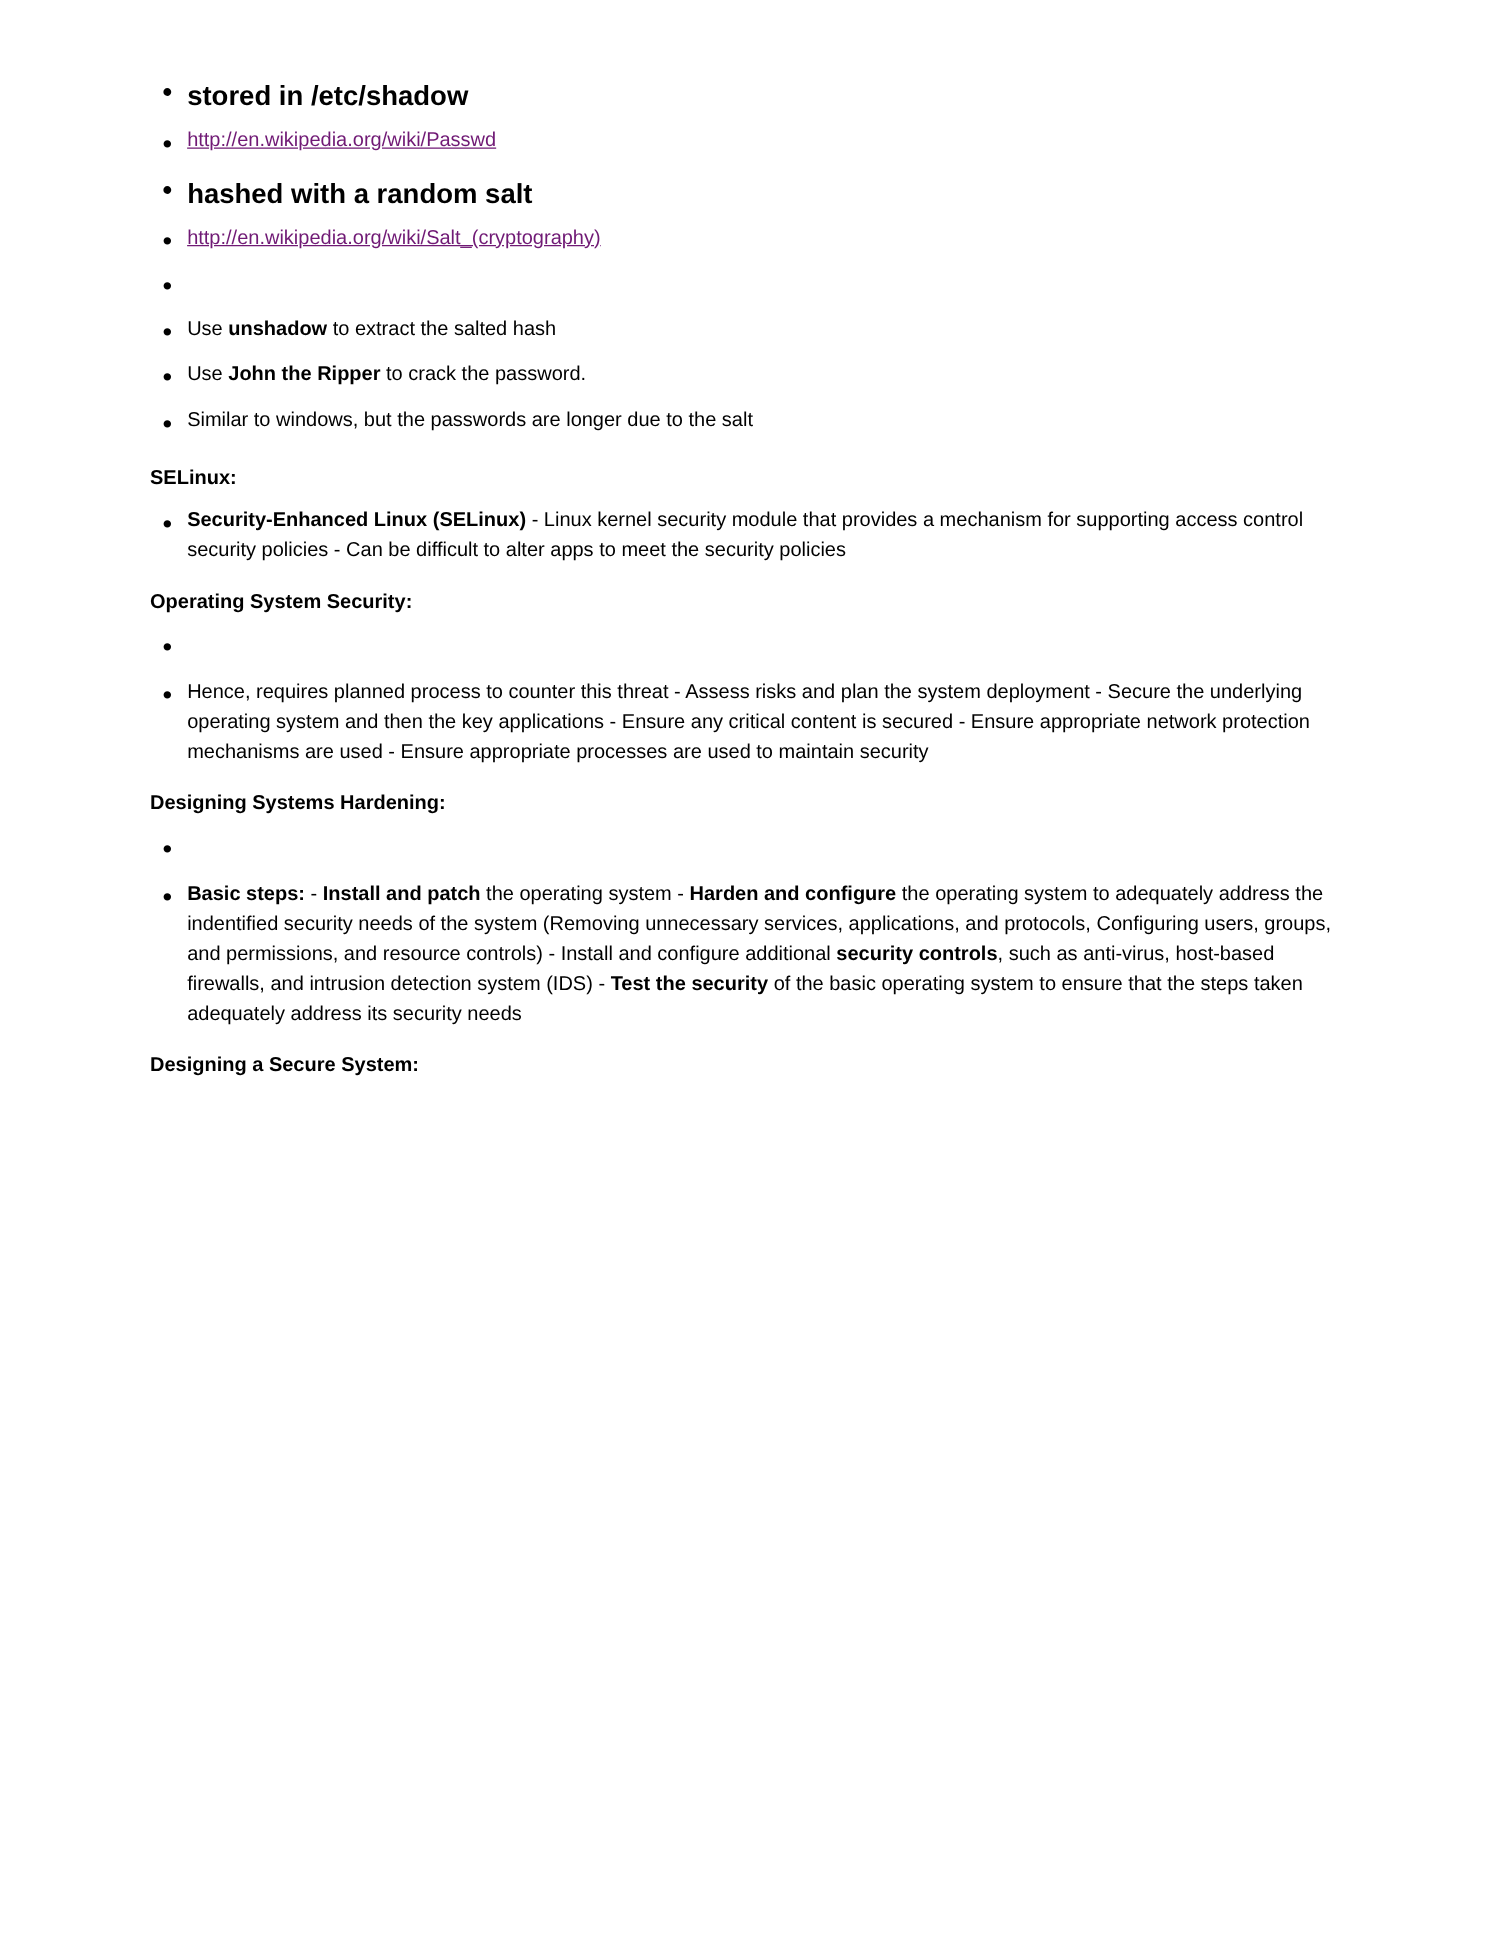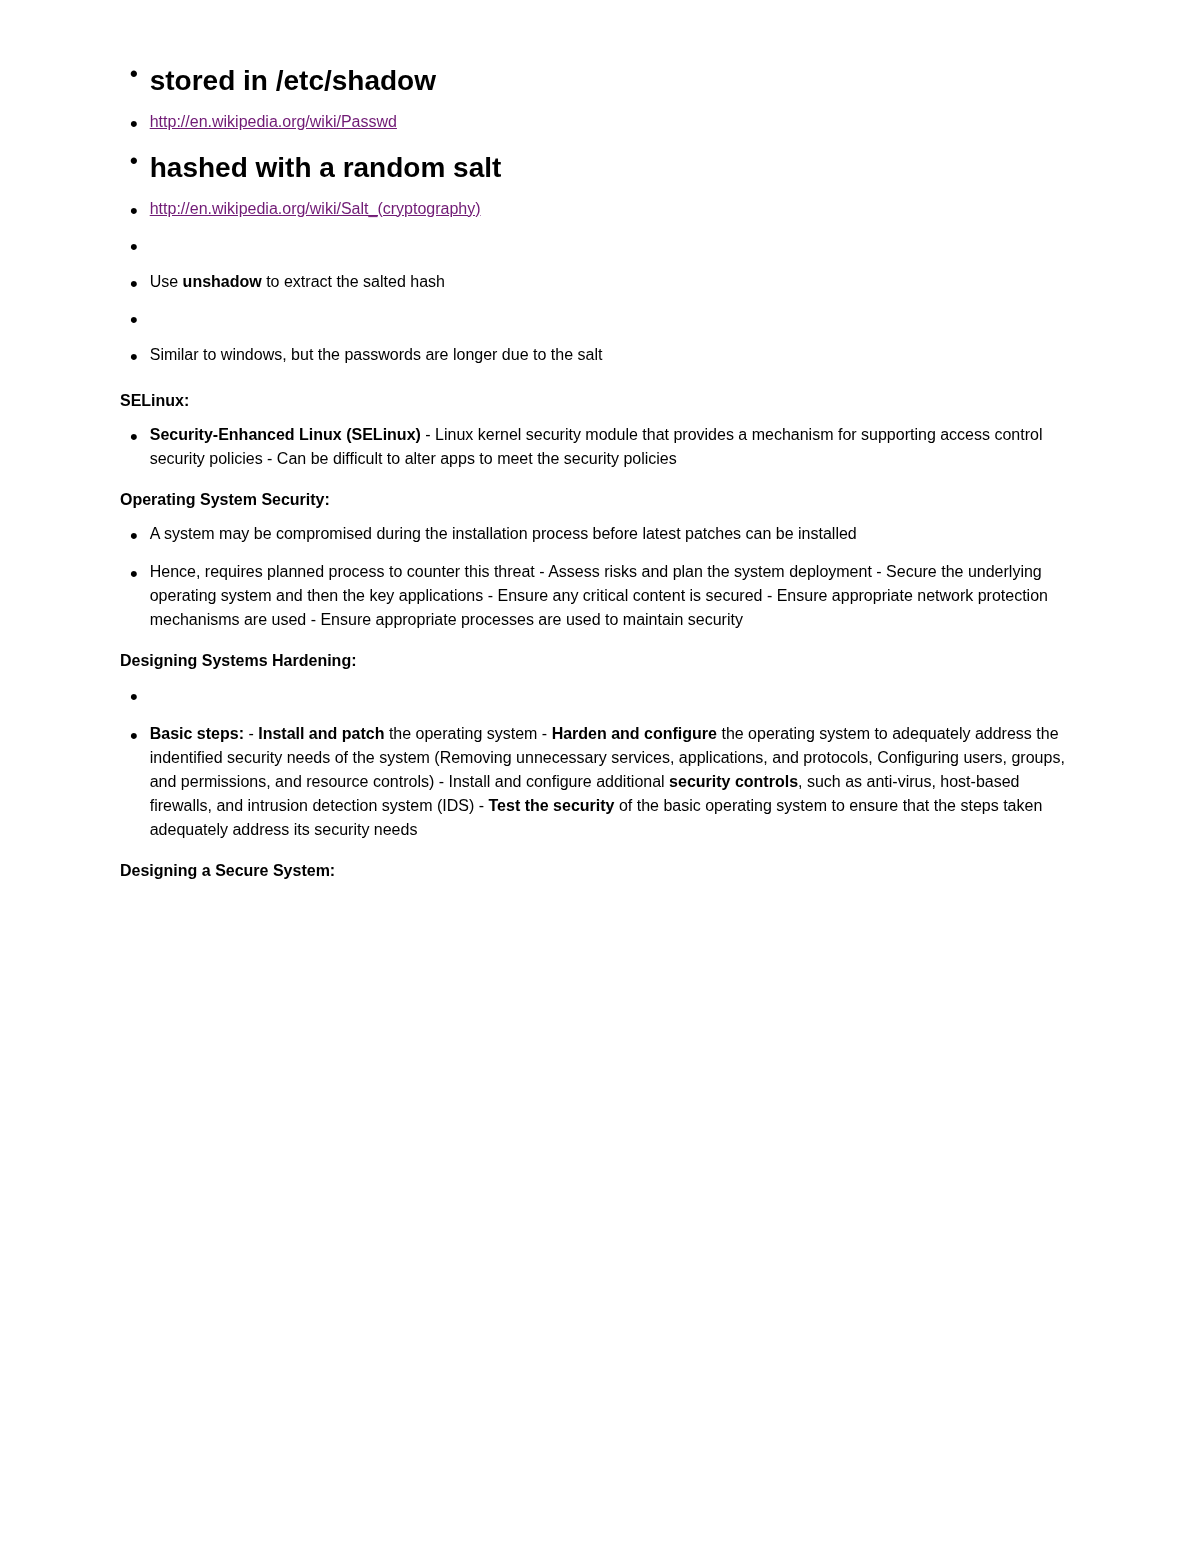--- a/index.html
+++ b/index.html
@@ -36,21 +36,21 @@
       color: #000;
     }
     .bullet-list li .bullet-text {
       flex: 1;
     }
     .large-bullet {
       font-size: 26px;
       font-weight: bold;
     }
     .large-text {
-      font-size: 28px;
+      font-size: 22px;
       font-weight: bold;
     }
     .link-blue {
       color: #701a75;
       text-decoration: underline;
     }
     .link-blue-inline {
       color: #000000;
       text-decoration: none;
       font-weight: bold;
@@ -120,20 +120,23 @@
 
   <li>
     <span class="bullet-dot">•</span>
     <span class="bullet-text">
       <span>Use </span><a class="link-blue-inline">unshadow</a><span> to extract the salted hash</span>
     </span>
   </li>
 
   <li>
     <span class="bullet-dot">•</span>
+    <span class="bullet-text">
+      <span>Use </span><a class="link-blue-inline">John the Ripper</a><span> to crack the password.</span>
+    </span>
   </li>
 
   <li>
     <span class="bullet-dot">•</span>
     <span class="bullet-text">Similar to windows, but the passwords are longer due to the salt</span>
   </li>
 </ul>
 
 <div class="section">
   <p class="section-title">SELinux:</p>
@@ -145,21 +148,20 @@
       </span>
     </li>
   </ul>
 </div>
 
 <div class="section">
   <p class="section-title">Operating System Security:</p>
   <ul class="sub-bullet-list">
     <li>
       <span class="bullet-dot">•</span>
-      <span class="bullet-text">A system may be compromised during the installation process before latest patches can be installed</span>
     </li>
     <li>
       <span class="bullet-dot">•</span>
       <span class="bullet-text">Hence, requires planned process to counter this threat   - Assess risks and plan the system deployment   - Secure the underlying operating system and then the key applications   - Ensure any critical content is secured   - Ensure appropriate network protection mechanisms are used   - Ensure appropriate processes are used to maintain security</span>
     </li>
   </ul>
 </div>
 
 <div class="section">
   <p class="section-title">Designing Systems Hardening:</p>

